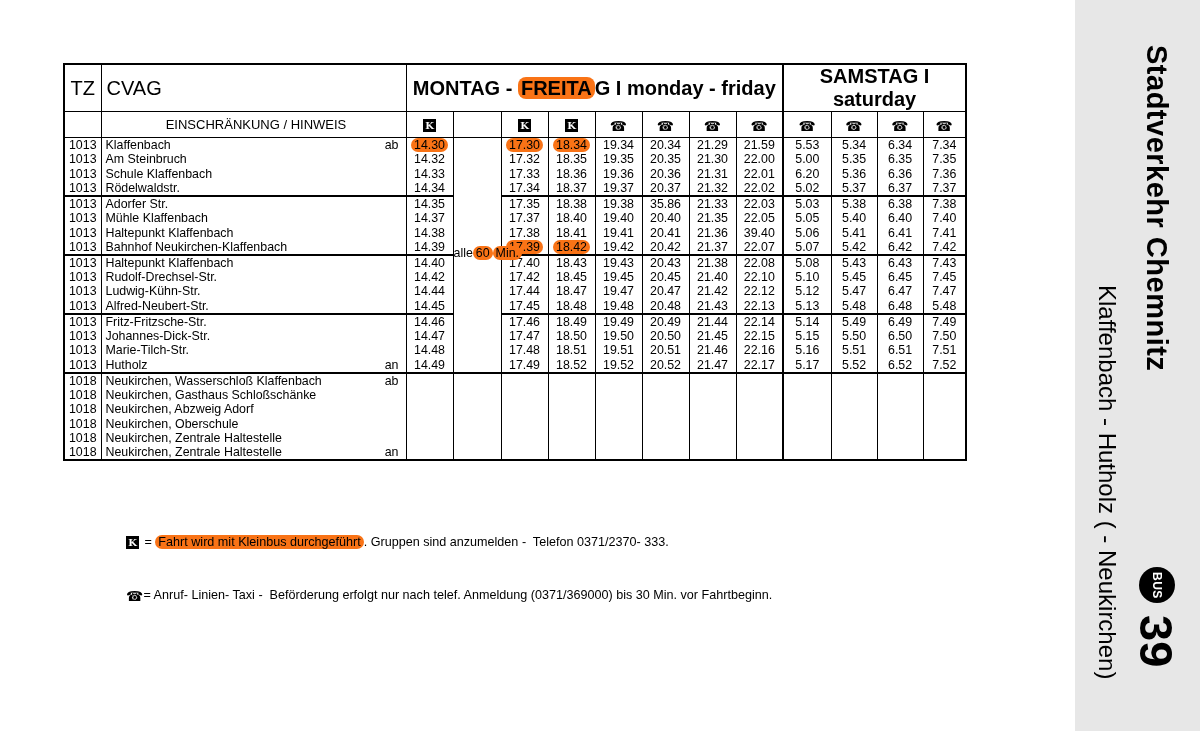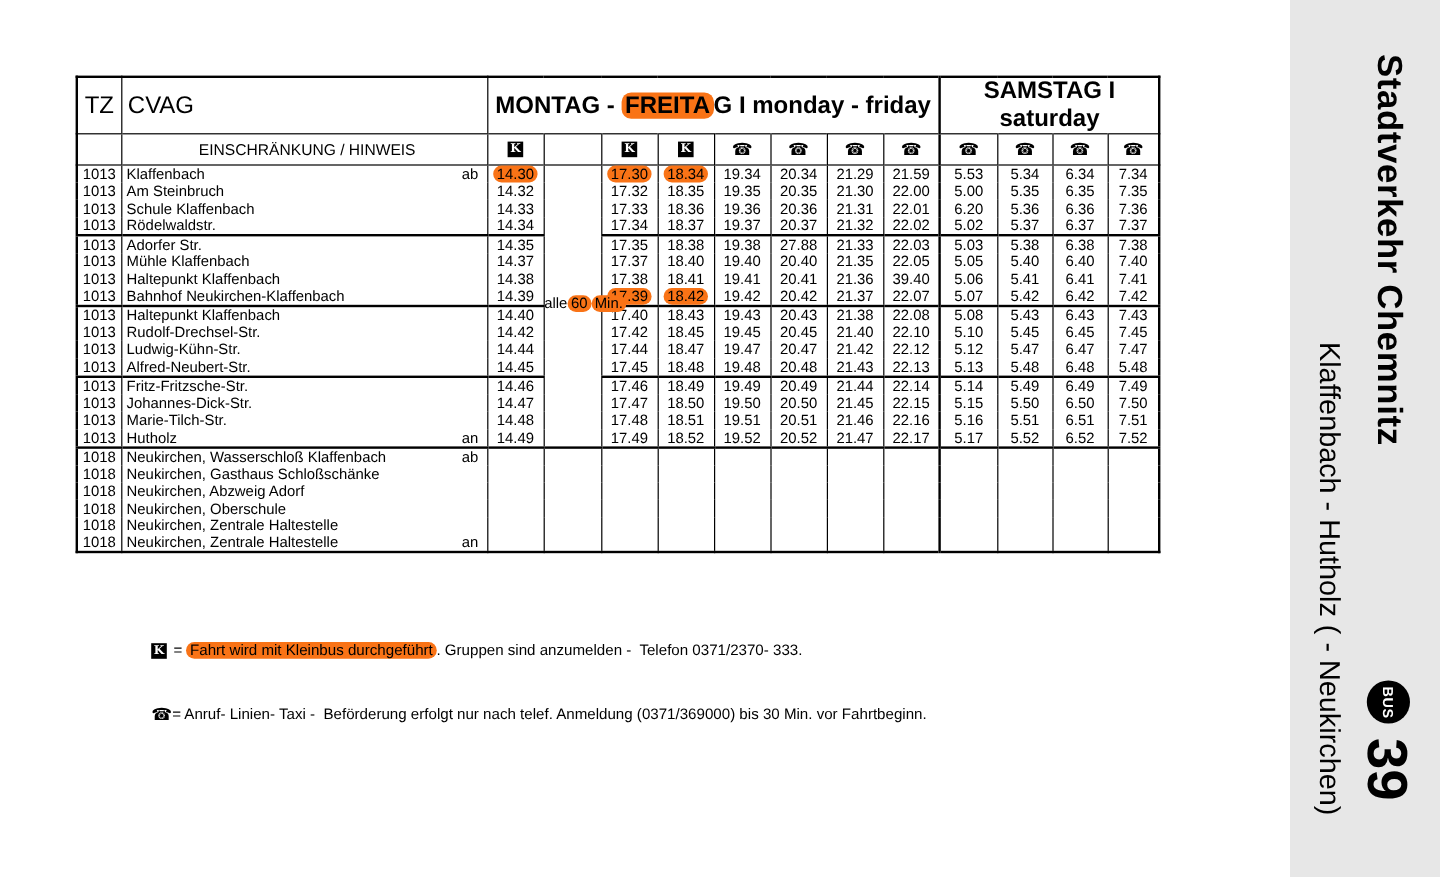--- a/index.html
+++ b/index.html
@@ -235,21 +235,21 @@
           <td class="tz-cell">1013</td>
           <td class="stop-cell">
             <div class="stopline">
               <span class="stop-name">Adorfer Str.</span>
             </div>
           </td>
           <td class="time-cell"><span>14.35</span></td>
           <td class="time-cell"><span>17.35</span></td>
           <td class="time-cell"><span>18.38</span></td>
           <td class="time-cell"><span>19.38</span></td>
-          <td class="time-cell"><span>27.88</span></td>
+          <td class="time-cell"><span>35.86</span></td>
           <td class="time-cell"><span>21.33</span></td>
           <td class="time-cell"><span>22.03</span></td>
           <td class="time-cell sect"><span>5.03</span></td>
           <td class="time-cell"><span>5.38</span></td>
           <td class="time-cell"><span>6.38</span></td>
           <td class="time-cell"><span>7.38</span></td>
         </tr>
         <tr class="body-row">
           <td class="tz-cell">1013</td>
           <td class="stop-cell">

